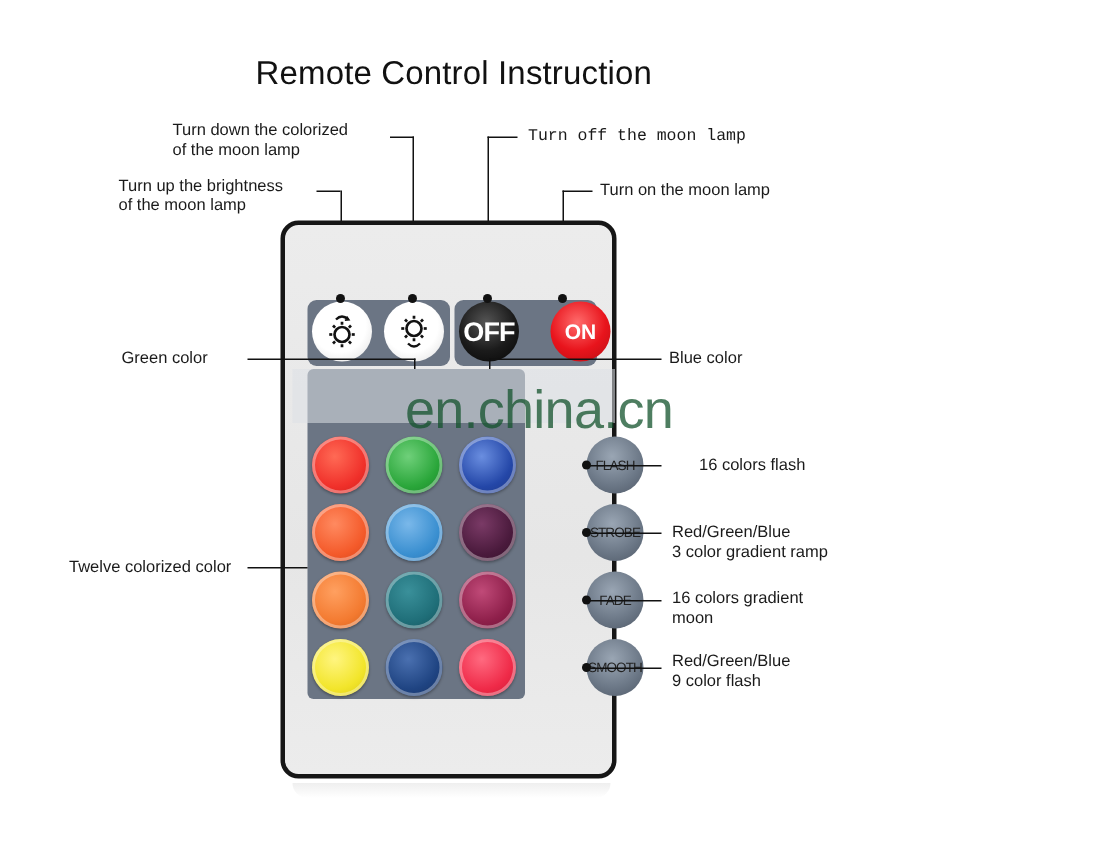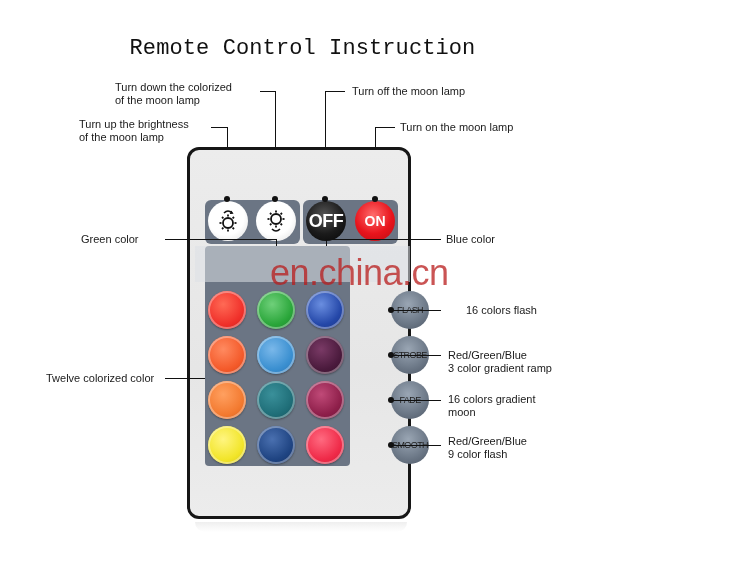--- a/index.html
+++ b/index.html
@@ -14,37 +14,37 @@
   .remote-shadow { left:195px; top:522px; width:212px; height:10px; background:linear-gradient(180deg,#e8e8e8,#fff); border-radius:0 0 10px 10px; opacity:.7; }
   .panel { background:#6b7584; border-radius:6px; }
   .btn { position:absolute; border-radius:50%; display:flex; align-items:center; justify-content:center; box-sizing:border-box; }
   .btn-white { width:40px; height:40px; background:radial-gradient(circle at 45% 40%,#ffffff 55%,#dcdcdc 100%); }
   .btn-off { width:40px; height:40px; background:radial-gradient(circle at 45% 35%,#555 0%,#1b1b1b 55%,#050505 100%); color:#fff; font-weight:bold; font-size:18px; letter-spacing:-0.5px; }
   .btn-on { width:40px; height:40px; background:radial-gradient(circle at 45% 35%,#ff6b6b 0%,#e8141c 55%,#b80d12 100%); color:#fff; font-weight:bold; font-size:14px; }
   .color-btn { width:38px; height:38px; box-shadow: inset 0 0 0 2px rgba(255,255,255,.35), 0 1px 2px rgba(0,0,0,.35); }
   .fn-btn { width:38px; height:38px; background:radial-gradient(circle at 45% 35%,#9aa6b4 0%,#6b7786 60%,#4e5866 100%);
             color:#222; font-size:9px; letter-spacing:-0.6px; font-family:"Liberation Sans Narrow","Liberation Sans",sans-serif;margin-left:36px; }
   .dot { position:absolute; width:6px; height:6px; border-radius:50%; background:#111; }
-  .watermark { left:270px; top:252px; font-size:36px; color:#b91c1c; opacity:.75; letter-spacing:-0.5px; }
+  .watermark { left:270px; top:252px; font-size:36px; color:#14532d; opacity:.75; letter-spacing:-0.5px; }
   .blur-band { left:195px; top:246px; width:215px; height:36px; background:rgba(220,224,230,.55); }
 </style>
 </head>
 <body>
 
-<div class="abs title" style="left:0;width:605px;font-family:Liberation Mono, monospace;">Remote Control Instruction</div>
+<div class="abs title" style="left:0;width:605px;">Remote Control Instruction</div>
 
 <div class="abs lbl" style="left:115px;top:81px;">
   <div>Turn down the colorized</div>
   <div>of the moon lamp</div>
 </div>
 <div class="abs lbl" style="left:79px;top:118px;">
   <div>Turn up the brightness</div>
   <div>of the moon lamp</div>
 </div>
-<div class="abs lbl" style="left:352px;top:85px;">Turn off the moon lamp</div>
+<div class="abs lbl" style="left:352px;top:85px;font-family:Liberation Mono, monospace;">Turn off the moon lamp</div>
 <div class="abs lbl" style="left:400px;top:121px;">Turn on the moon lamp</div>
 
 <div class="line" style="left:260px;top:91px;width:16px;height:1px;"></div>
 <div class="line" style="left:275px;top:91px;width:1px;height:108px;"></div>
 <div class="line" style="left:211px;top:127px;width:16px;height:1px;"></div>
 <div class="line" style="left:227px;top:127px;width:1px;height:72px;"></div>
 <div class="line" style="left:325px;top:91px;width:20px;height:1px;"></div>
 <div class="line" style="left:325px;top:91px;width:1px;height:108px;"></div>
 <div class="line" style="left:375px;top:127px;width:20px;height:1px;"></div>
 <div class="line" style="left:375px;top:127px;width:1px;height:72px;"></div>
@@ -82,21 +82,21 @@
         <line x1="18.5" y1="11" x2="20.5" y2="11"></line>
       <line x1="6" y1="5" x2="7.4" y2="6.4"></line>
         <line x1="16.6" y1="15.6" x2="18" y2="17"></line>
       <line x1="18" y1="5" x2="16.6" y2="6.4"></line>
         <line x1="7.4" y1="15.6" x2="6" y2="17"></line>
     </g>
     <path d="M8 21 Q12 25 16 21" stroke="#111" stroke-width="1.6" fill="none"></path>
   </svg>
 </div>
 <div class="btn btn-off" style="left:306px;top:201px;">OFF</div>
-<div class="btn btn-on" style="left:355px;top:201px;">ON</div>
+<div class="btn btn-on" style="left:367px;top:201px;">ON</div>
 
 <div class="dot" style="left:224px;top:196px;"></div>
 <div class="dot" style="left:272px;top:196px;"></div>
 <div class="dot" style="left:322px;top:196px;"></div>
 <div class="dot" style="left:372px;top:196px;"></div>
 
 <div class="abs lbl" style="left:81px;top:233px;">Green color</div>
 <div class="abs lbl" style="left:446px;top:233px;">Blue color</div>
 <div class="line" style="left:165px;top:239px;width:112px;height:1px;"></div>
 <div class="line" style="left:276px;top:239px;width:1px;height:12px;"></div>

